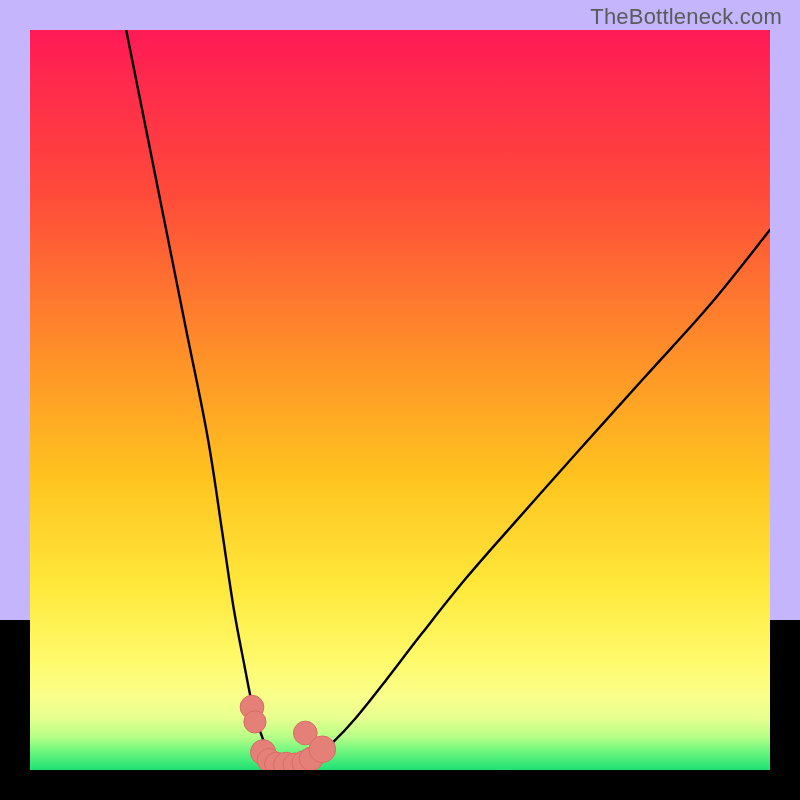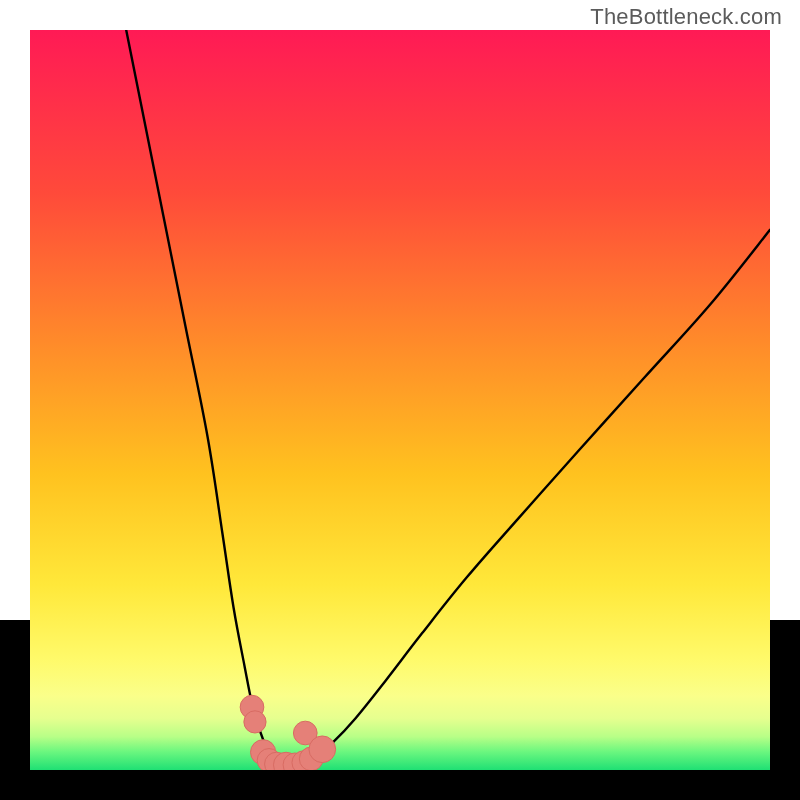--- a/index.html
+++ b/index.html
@@ -10,21 +10,21 @@
     background: #000;
     font-family: Arial, Helvetica, sans-serif;
     overflow: hidden;
   }
   .frame {
     position: absolute;
     top: 0;
     left: 0;
     width: 800px;
     height: 620px;
-    background: #ffffff;
+    background: #c4b5fd;
   }
   .watermark {
     position: absolute;
     top: 4px;
     right: 18px;
     color: #5b5b5b;
     font-size: 22px;
     font-weight: 500;
     letter-spacing: 0.2px;
     z-index: 50;

